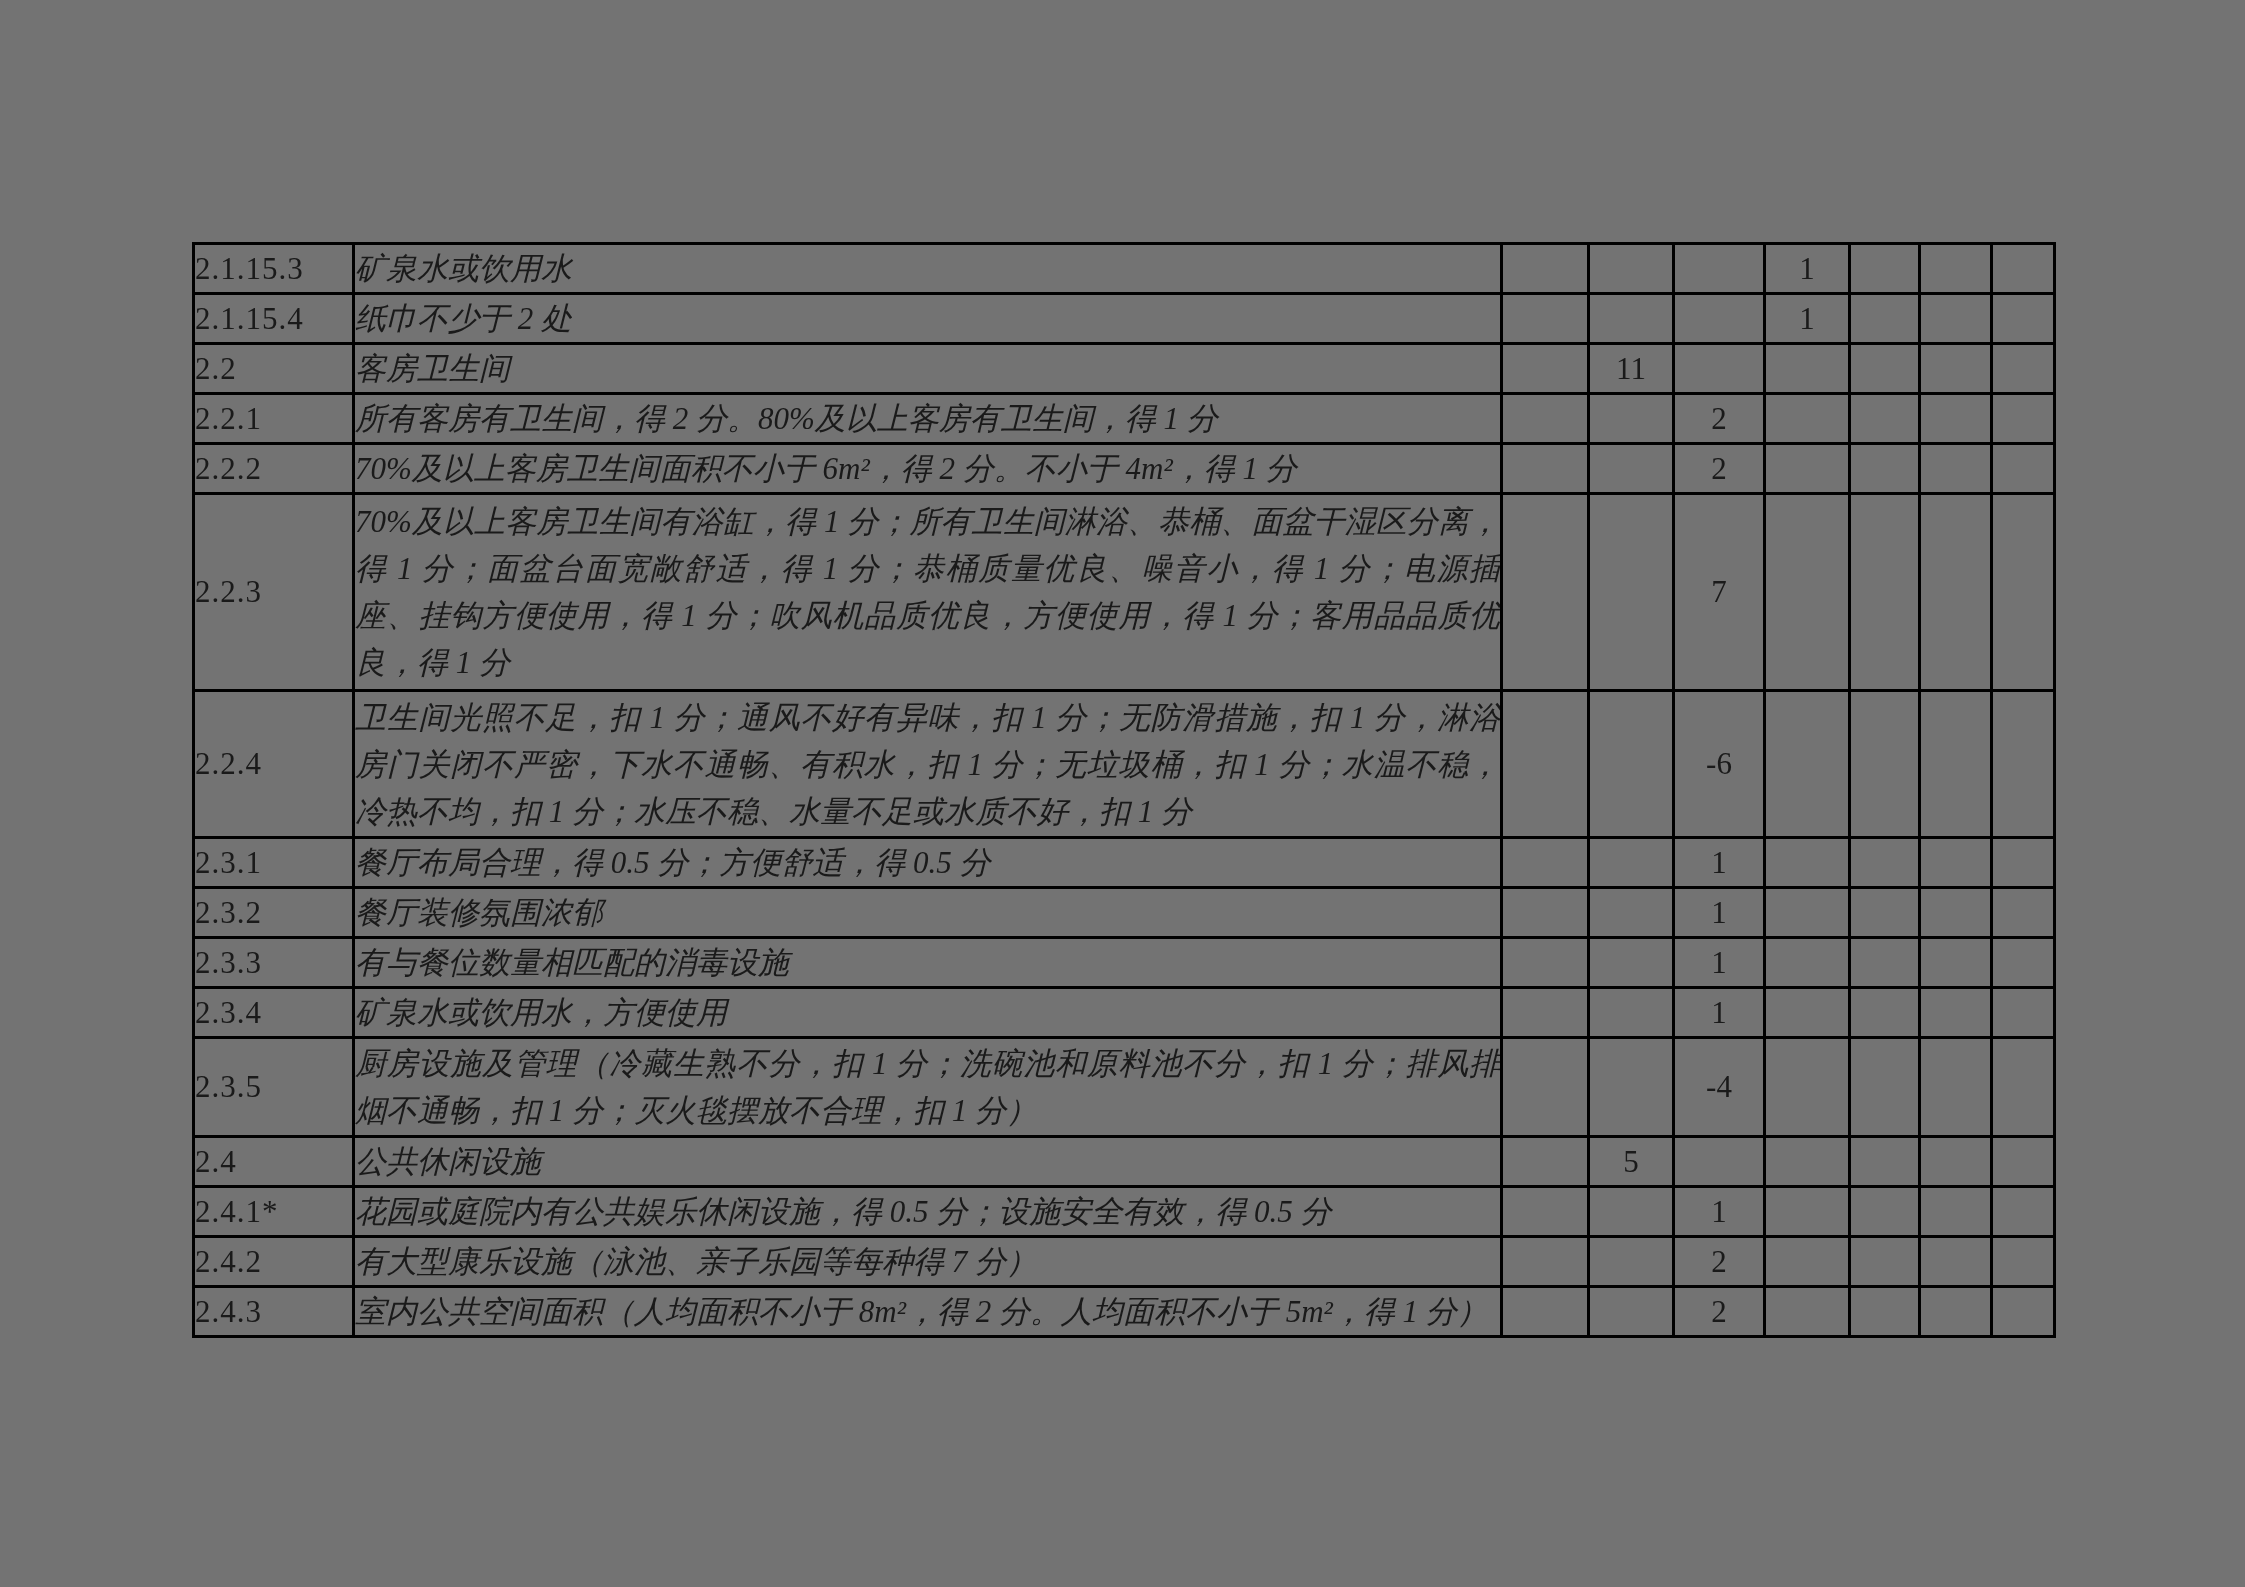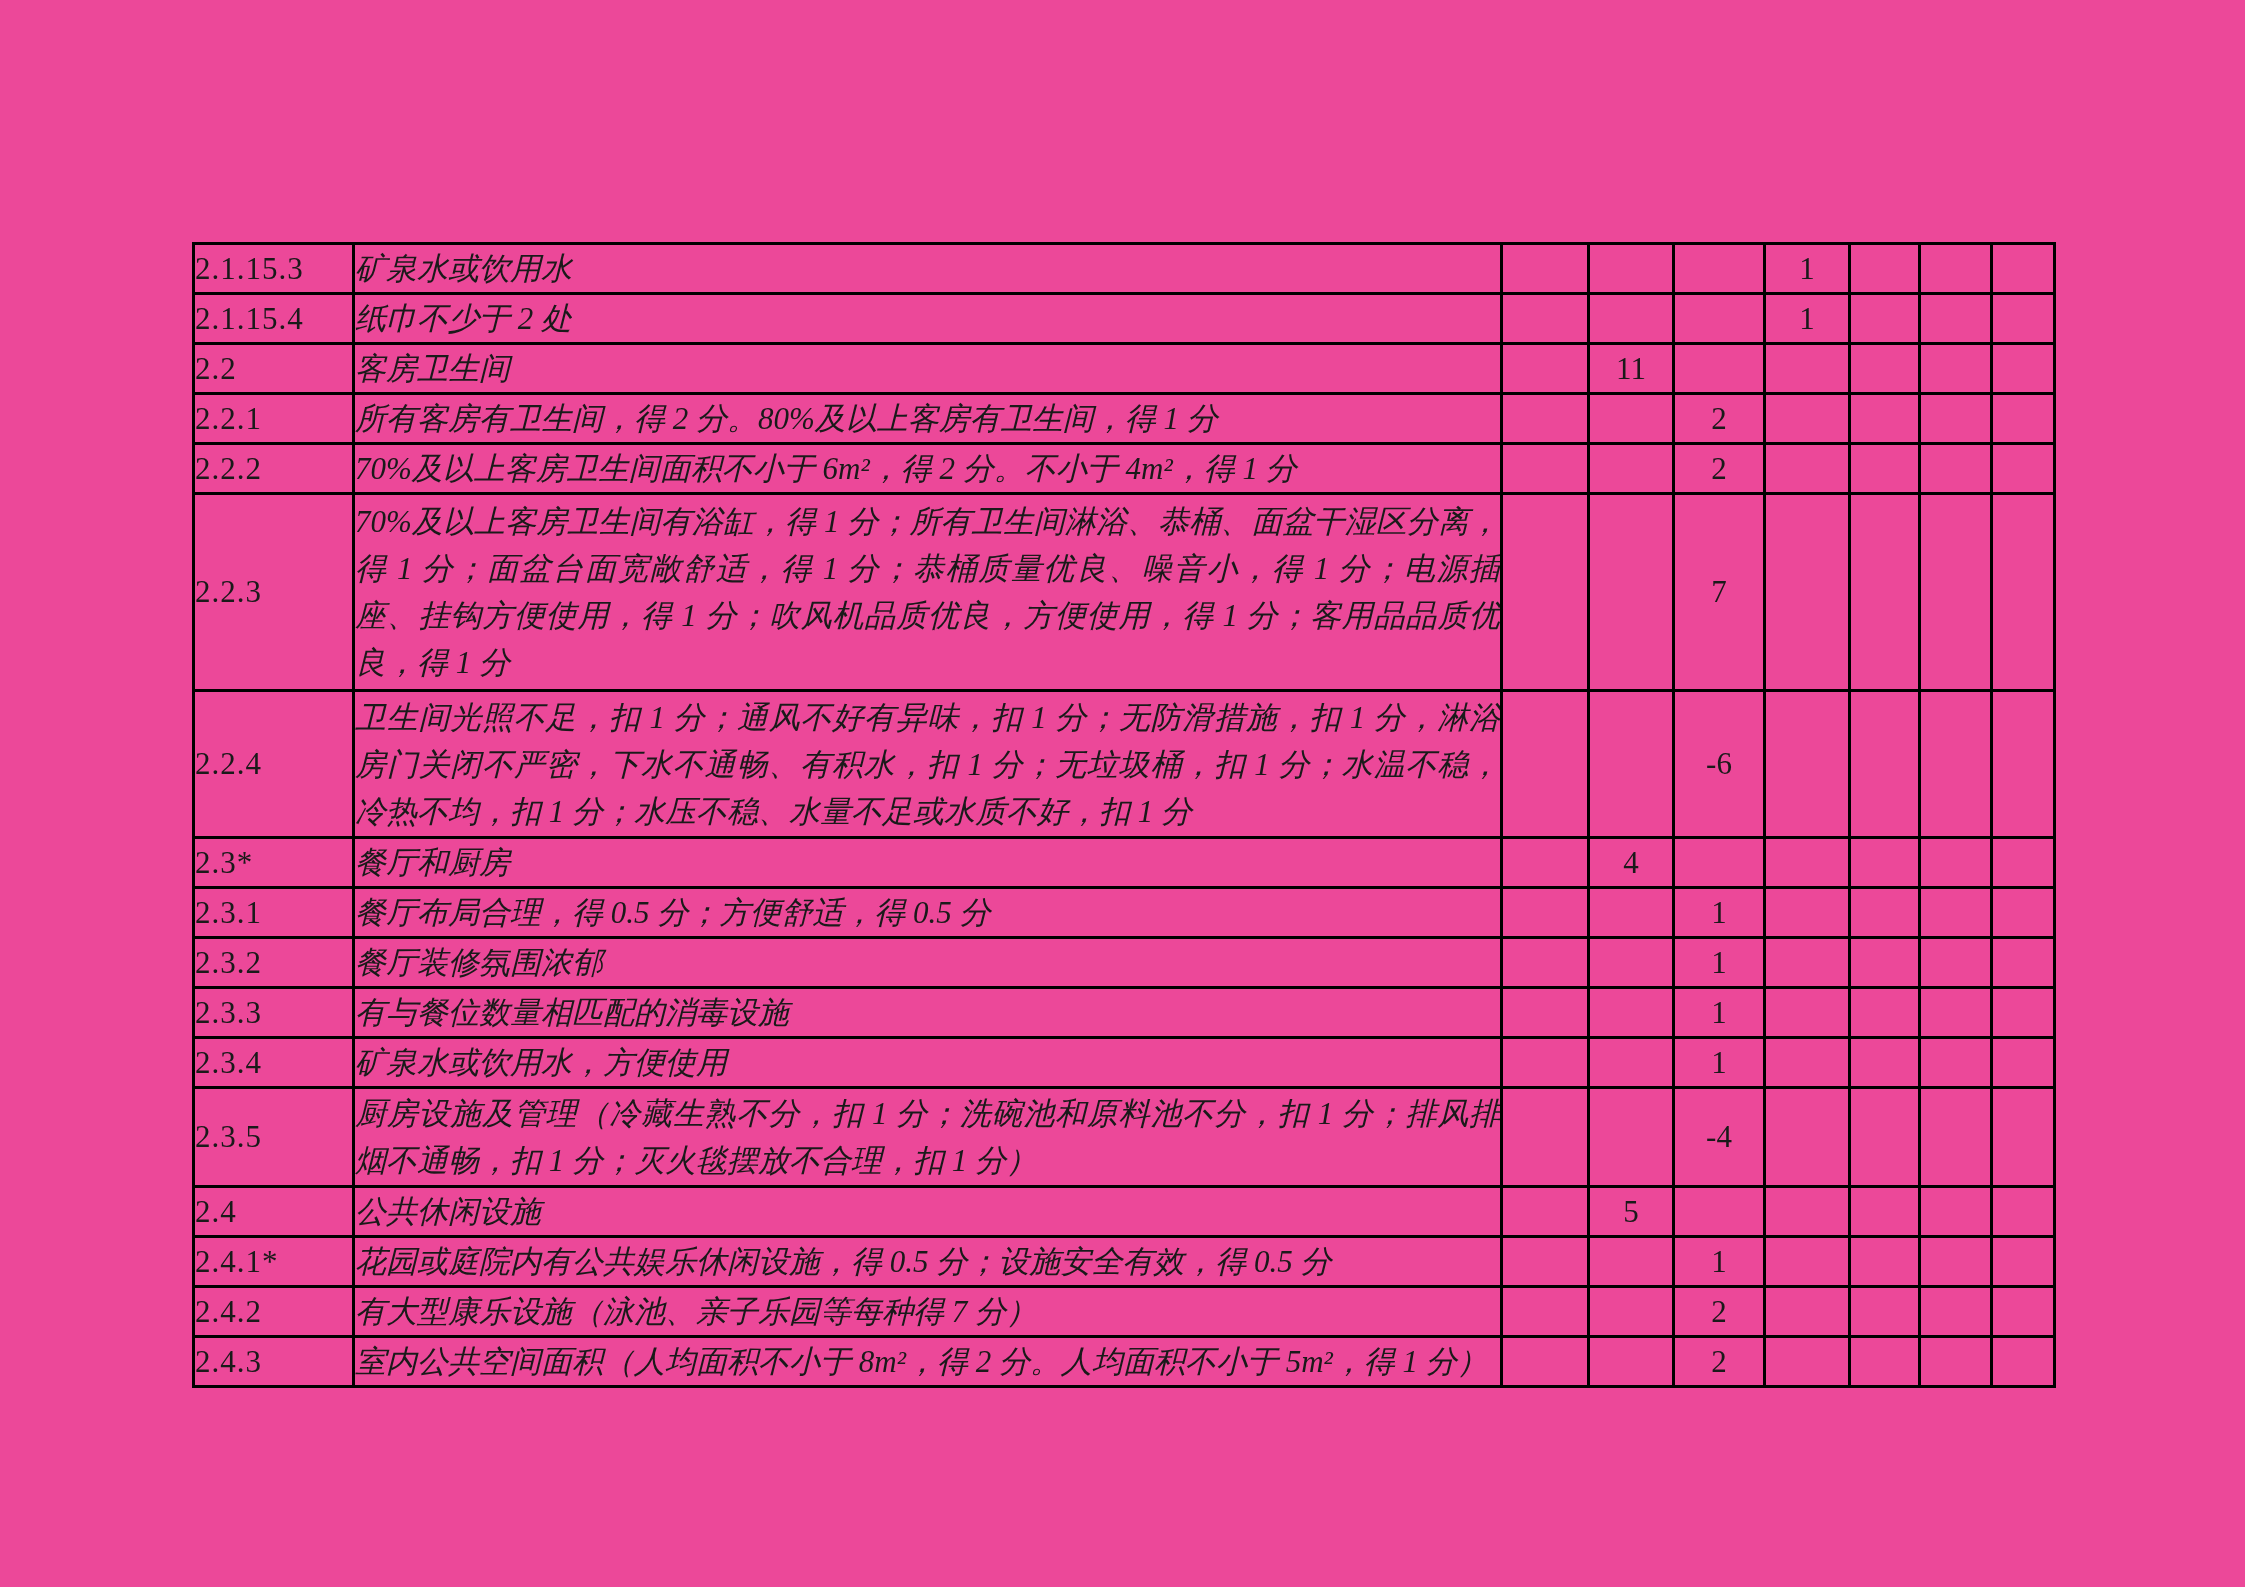--- a/index.html
+++ b/index.html
@@ -4,21 +4,21 @@
 <style>
   html, body {
     margin: 0;
     padding: 0;
     background: #ffffff;
   }
   .page {
     position: relative;
     width: 2245px;
     height: 1587px;
-    background: #ec4899;
+    background: #737373;
     overflow: hidden;
   }
   table.scoring {
     position: absolute;
     left: 192px;
     top: 242px;
     width: 1861px;
     border-collapse: collapse;
     table-layout: fixed;
     font-family: "Liberation Serif", "DejaVu Serif", serif;
@@ -138,31 +138,20 @@
         <td class="desc">卫生间光照不足，扣 1 分；通风不好有异味，扣 1 分；无防滑措施，扣 1 分，淋浴房门关闭不严密，下水不通畅、有积水，扣 1 分；无垃圾桶，扣 1 分；水温不稳，冷热不均，扣 1 分；水压不稳、水量不足或水质不好，扣 1 分</td>
         <td class="sc"></td>
         <td class="sc"></td>
         <td class="sc">-6</td>
         <td class="sc"></td>
         <td class="sc"></td>
         <td class="sc"></td>
         <td class="sc"></td>
       </tr>
       <tr class="r1">
-        <td class="code">2.3*</td>
-        <td class="desc">餐厅和厨房</td>
-        <td class="sc"></td>
-        <td class="sc">4</td>
-        <td class="sc"></td>
-        <td class="sc"></td>
-        <td class="sc"></td>
-        <td class="sc"></td>
-        <td class="sc"></td>
-      </tr>
-      <tr class="r1">
         <td class="code">2.3.1</td>
         <td class="desc">餐厅布局合理，得 0.5 分；方便舒适，得 0.5 分</td>
         <td class="sc"></td>
         <td class="sc"></td>
         <td class="sc">1</td>
         <td class="sc"></td>
         <td class="sc"></td>
         <td class="sc"></td>
         <td class="sc"></td>
       </tr>

